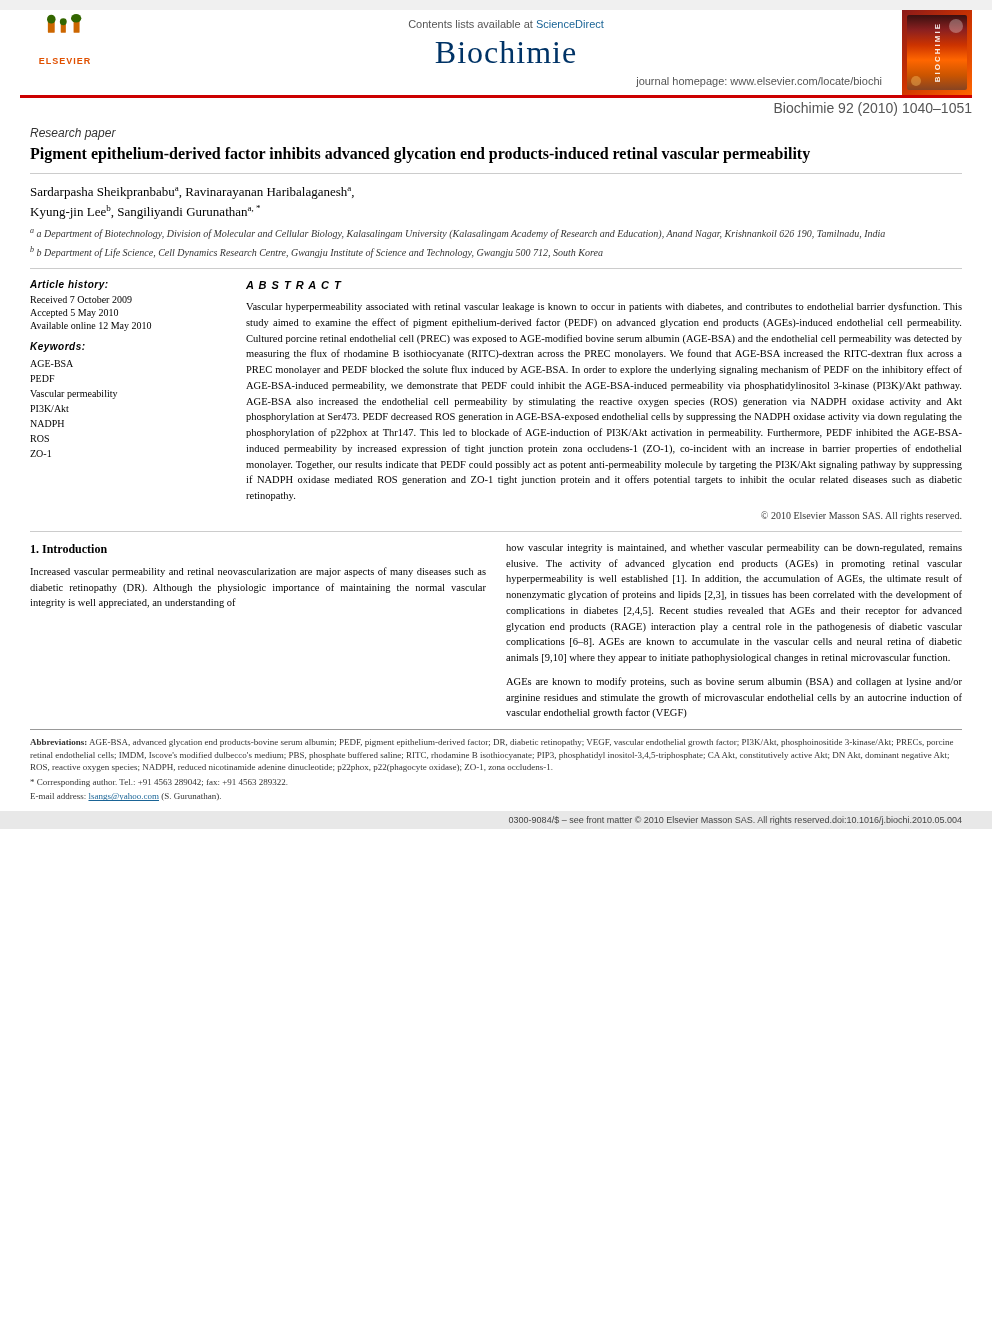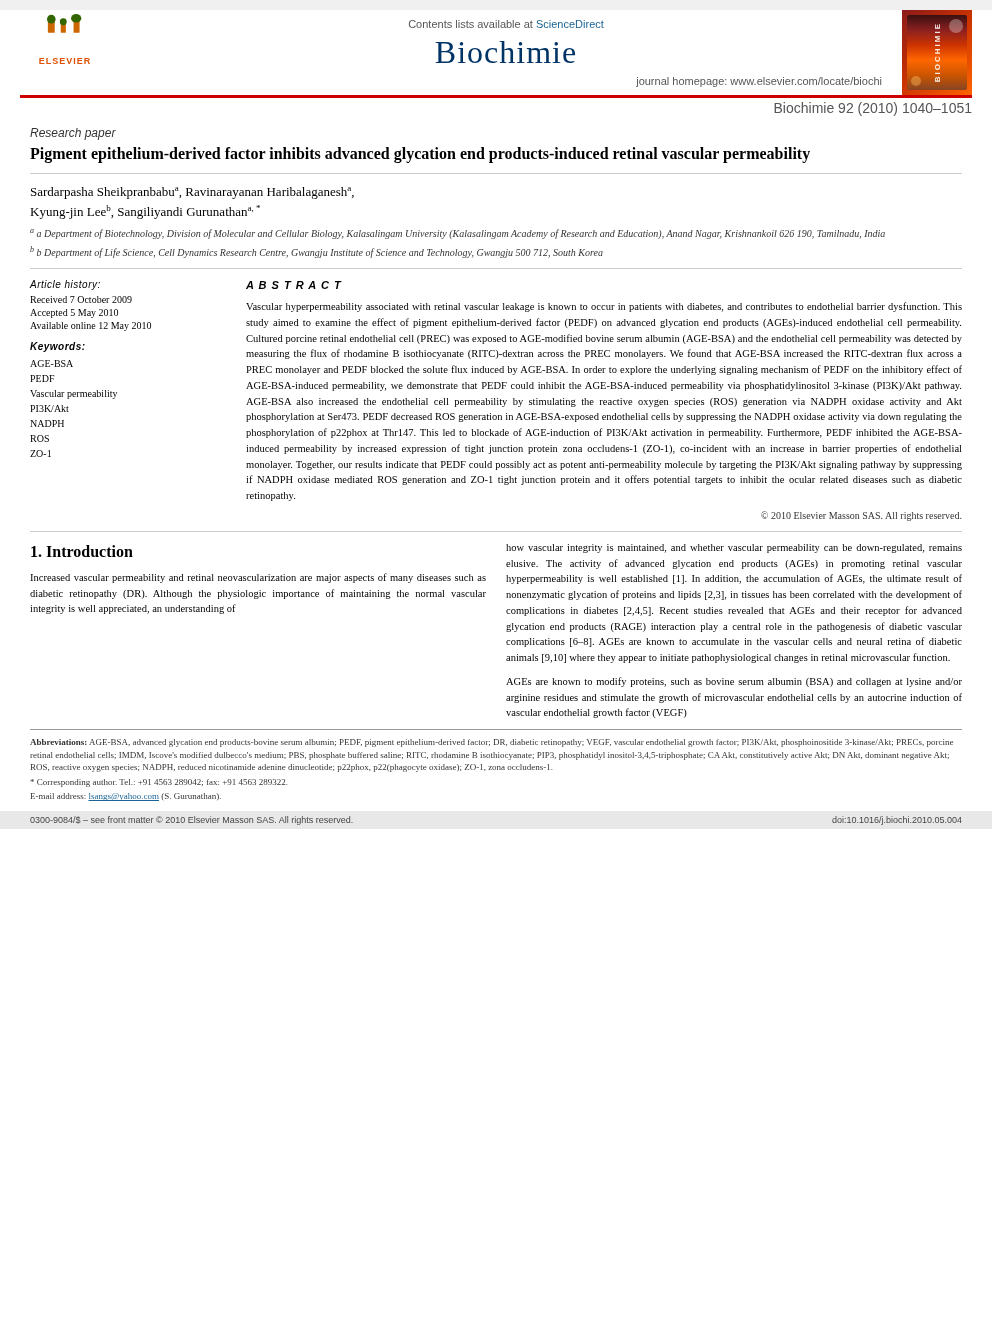--- a/index.html
+++ b/index.html
@@ -124,21 +124,21 @@
     .col-right {
       flex: 1;
     }
     
     .article-info-section {
       font-size: 10px;
       color: #000;
     }
     .article-info-section h4 {
       font-size: 10px;
-      font-weight: normal;
+      font-weight: bold;
       font-family: Arial, sans-serif;
       font-style: italic;
       letter-spacing: 0.5px;
       margin-bottom: 4px;
     }
     .article-info-row {
       margin-bottom: 2px;
       font-size: 10px;
     }
     .keywords-section {
@@ -184,21 +184,21 @@
       margin-top: 8px;
     }
     .body-col {
       flex: 1;
       font-size: 10.5px;
       line-height: 1.5;
       text-align: justify;
       color: #000;
     }
     .section-heading {
-      font-size: 16px;
+      font-size: 12px;
       font-weight: bold;
       margin-bottom: 6px;
     }
     
     .footnotes-area {
       margin: 8px 30px 4px 30px;
       border-top: 1px solid #999;
       padding-top: 6px;
       font-size: 9px;
       color: #333;
@@ -209,21 +209,21 @@
     }
     
     .bottom-bar {
       background: #e8e8e8;
       margin: 8px 0 0 0;
       padding: 4px 30px;
       font-size: 9px;
       color: #444;
       font-family: Arial, sans-serif;
       display: flex;
-      justify-content: space-between;
+      justify-content: flex-end;
     }
     
     .elsevier-tree {
       width: 50px;
       height: 28px;
     }
     .journal-vol {
       font-size: 14px;
       color: #555;
       text-align: right;

